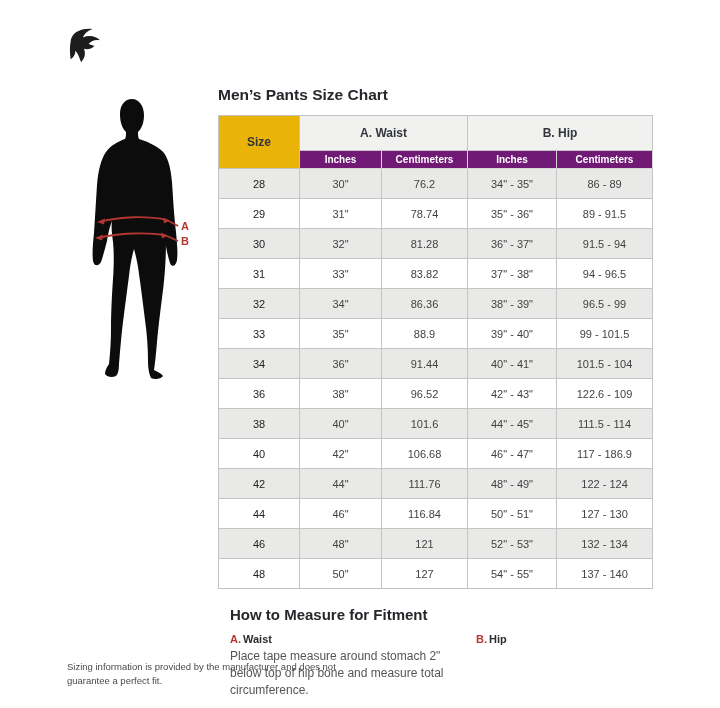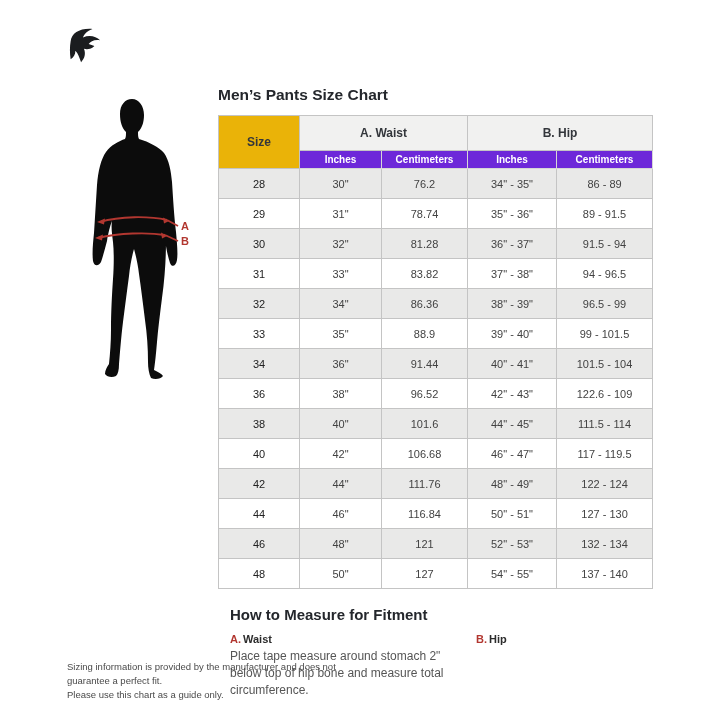--- a/index.html
+++ b/index.html
@@ -15,21 +15,21 @@
 
   
   .main{position:absolute;left:218px;top:74px;width:434px;}
   h1.title{font-size:15.5px;font-weight:bold;color:#24272c;margin:12px 0 11px 0;}
 
   table.size-table{border-collapse:collapse;width:434px;table-layout:fixed;}
   table.size-table th, table.size-table td{border:1px solid #c4c4c4;text-align:center;padding:0;}
   table.size-table{border:1px solid #a8a8a8;}
   th.size-h{background:#eab308;font-size:12px;color:#33363b;height:52px;}
   th.group-h{background:#f1f1f0;font-size:12px;color:#33363b;height:34px;}
-  tr.sub th{background:#6d28d9;color:#ffffff;font-size:10px;height:17px;border-color:#d6d6d6;}
+  tr.sub th{background:#701a75;color:#ffffff;font-size:10px;height:17px;border-color:#d6d6d6;}
   tbody td{height:29px;font-size:11px;color:#424242;background:#ffffff;}
   tbody td.size-cell{font-weight:normal;color:#222;}
   tbody tr:nth-child(odd) td{background:#e9e9e8;}
 
   
   .measure{margin-top:17px;margin-left:12px;}
   .measure h2{font-size:15px;font-weight:bold;color:#24272c;margin:0 0 10px 0;}
   .mcols{display:grid;grid-template-columns:246px 188px;}
   .mlabel{font-size:11px;font-weight:bold;color:#2c2c2c;margin-bottom:3px;}
   .mlabel .red{color:#b23730;margin-right:2px;}
@@ -170,21 +170,21 @@
     <td>40"</td>
     <td>101.6</td>
     <td>44" - 45"</td>
     <td>111.5 - 114</td>
   </tr>
           <tr>
     <td class="size-cell">40</td>
     <td>42"</td>
     <td>106.68</td>
     <td>46" - 47"</td>
-    <td>117 - 119.5</td>
+    <td>117 - 186.9</td>
   </tr>
           <tr>
     <td class="size-cell">42</td>
     <td>44"</td>
     <td>111.76</td>
     <td>48" - 49"</td>
     <td>122 - 124</td>
   </tr>
           <tr>
     <td class="size-cell">44</td>
@@ -223,16 +223,15 @@
           <div class="mlabel">
             <span class="red">B.</span><span>Hip</span>
           </div>
         </div>
       </div>
     </div>
   </div>
 
   <div class="disclaimer">
     <div>Sizing information is provided by the manufacturer and does not guarantee a perfect fit.</div>
-    <div>Please use this chart as a guide only.</div>
   </div>
 
 </div>
 
 </body></html>

